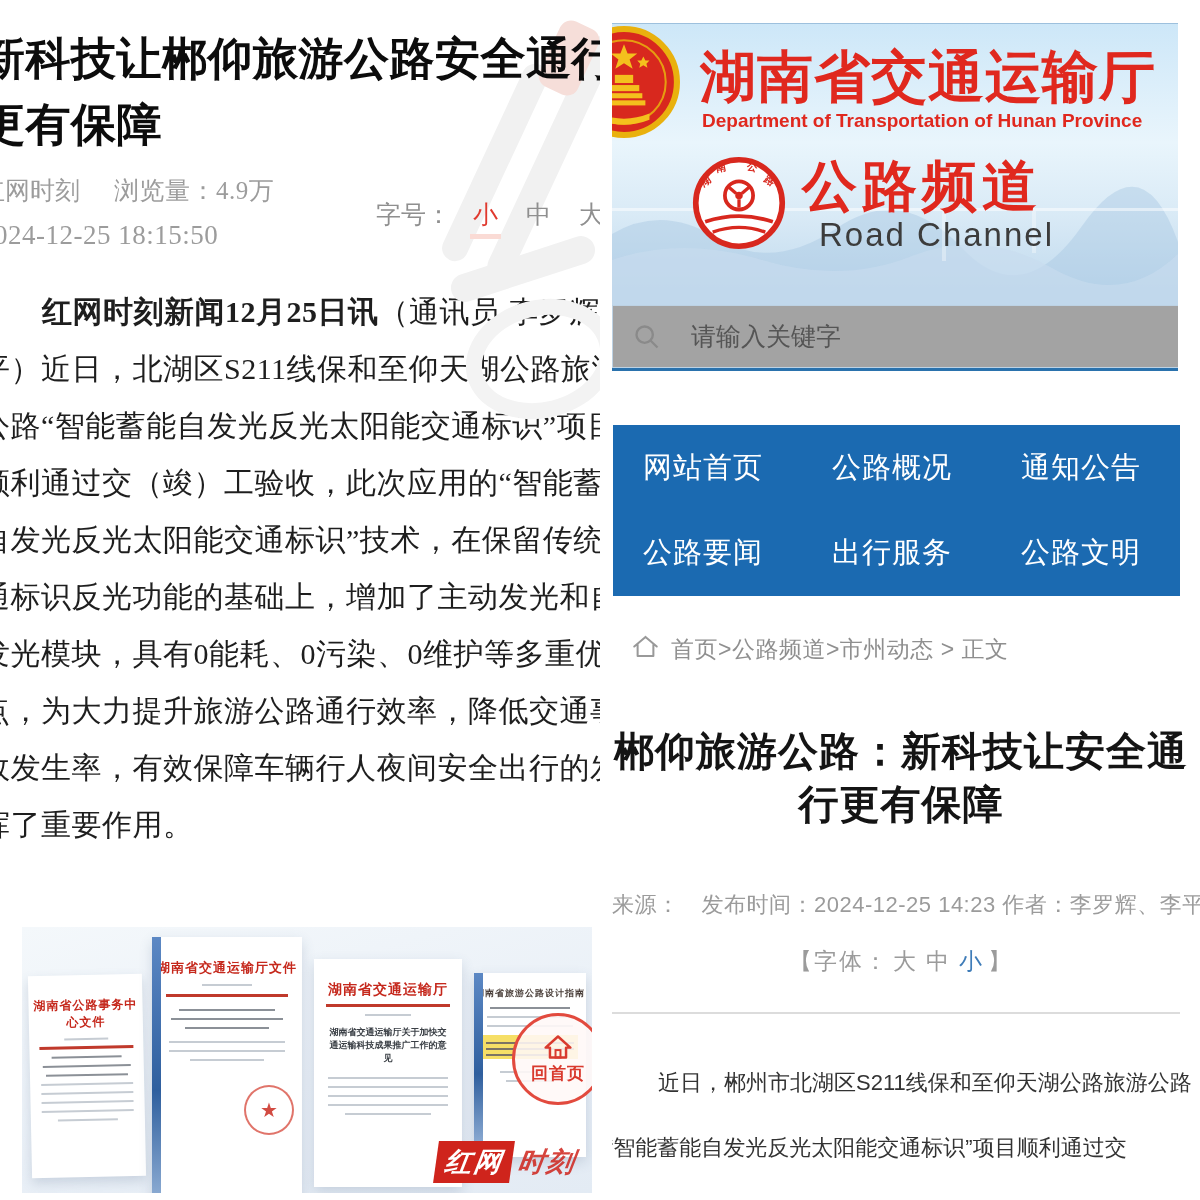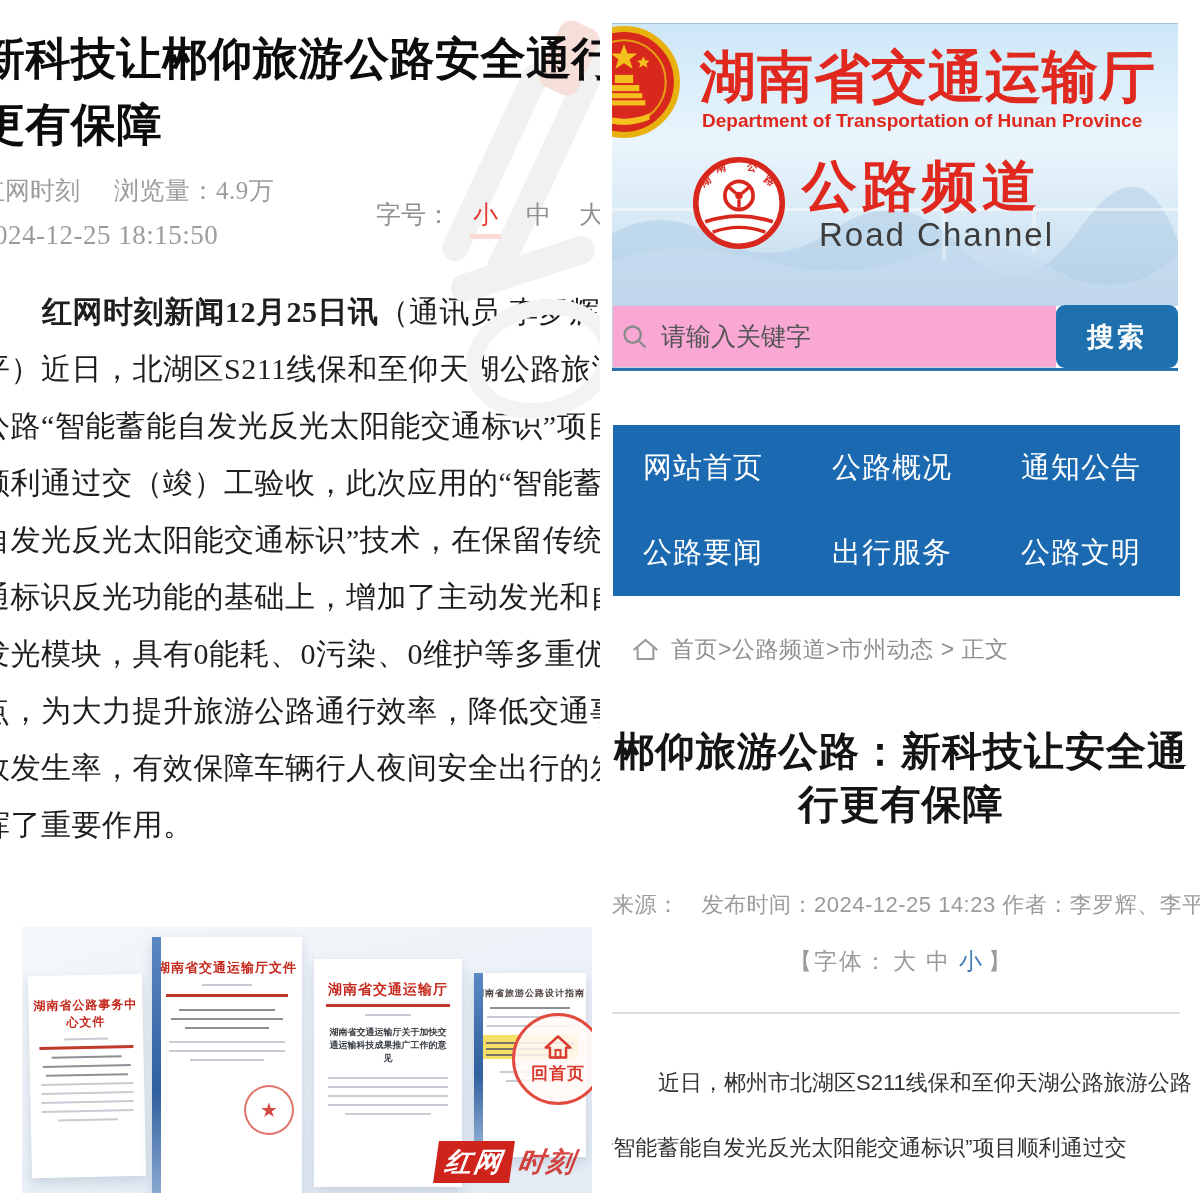--- a/index.html
+++ b/index.html
@@ -49,27 +49,27 @@
   .right-page{position:absolute;left:612px;top:0;width:588px;height:1200px;overflow:hidden;background:#fff;}
   .banner{position:absolute;left:0;top:23px;width:566px;height:282px;overflow:hidden;border-top:1px solid #9dc0dd;background:linear-gradient(180deg,#cde7f8 0%,#e9f5fc 42%,#d9eaf6 68%,#bcd7ec 100%);}
   .mountains{position:absolute;left:0;bottom:0;width:566px;height:150px;}
   .emblem{position:absolute;left:-44px;top:2px;width:112px;height:112px;}
   .site-title{position:absolute;left:88px;top:16px;font-size:56px;font-weight:700;color:#e0281e;letter-spacing:1px;white-space:nowrap;}
   .site-sub{position:absolute;left:90px;top:86px;font-size:19px;font-weight:700;color:#e0281e;white-space:nowrap;}
   .roadlogo{position:absolute;left:80px;top:132px;width:94px;height:94px;}
   .channel-title{position:absolute;left:190px;top:126px;font-size:55px;font-weight:700;color:#e0281e;letter-spacing:5px;white-space:nowrap;}
   .channel-sub{position:absolute;left:207px;top:192px;font-size:33px;color:#3c3c3c;letter-spacing:2px;white-space:nowrap;}
   .searchbar{position:absolute;left:0;top:305px;width:566px;height:66px;display:flex;border-bottom:3px solid #2a72ad;box-sizing:border-box;}
-  .search-field{flex:1;display:flex;align-items:center;gap:10px;padding-left:8px;background:#f9a8d4;border:1px solid #bdd2e4;border-right:none;box-sizing:border-box;}
+  .search-field{flex:1;display:flex;align-items:center;gap:28px;padding-left:20px;background:#a3a3a3;border:1px solid #bdd2e4;border-right:none;box-sizing:border-box;}
   .search-field input{border:none;outline:none;flex:1;font-size:25px;color:#444;background:transparent;font-family:inherit;}
   .search-field input::placeholder{color:#555;opacity:1;}
   .search-btn{width:122px;background:#1e71ae;color:#fff;font-weight:700;font-size:27px;letter-spacing:3px;border:none;border-radius:9px;display:flex;align-items:center;justify-content:center;cursor:pointer;}
   .nav{position:absolute;left:1px;top:425px;width:567px;height:171px;background:#1b6ab1;display:grid;grid-template-columns:1fr 1fr 1fr;grid-template-rows:1fr 1fr;align-items:center;}
   .nav-item{color:#fff;font-size:29px;letter-spacing:1px;padding-left:30px;cursor:pointer;}
-  .breadcrumb{position:absolute;left:20px;top:634px;display:flex;align-items:center;gap:12px;color:#8f8f8f;font-size:23px;letter-spacing:.5px;}
+  .breadcrumb{position:absolute;left:20px;top:634px;display:flex;align-items:flex-start;gap:12px;color:#8f8f8f;font-size:23px;letter-spacing:.5px;}
   .art-title{position:absolute;left:0;top:725px;width:578px;text-align:center;font-size:40px;line-height:53px;font-weight:700;color:#141414;letter-spacing:1px;}
   .art-meta{position:absolute;left:0;top:890px;width:578px;text-align:center;font-size:22px;color:#9b9b9b;letter-spacing:.5px;white-space:nowrap;}
   .art-meta .sp{display:inline-block;width:22px;}
   .art-font{position:absolute;left:0;top:946px;width:578px;text-align:center;font-size:23px;color:#9b9b9b;letter-spacing:2px;}
   .art-font .opt{margin:0 4px;cursor:pointer;}
   .art-font .active{color:#3f7cb8;}
   .divider{position:absolute;left:0;top:1012px;width:568px;height:2px;background:#dcdcdc;}
   .art-body{position:absolute;left:0;top:1050px;width:580px;font-size:22px;line-height:65px;color:#333;}
   .art-body .bl{white-space:nowrap;display:block;}
   .art-body .l1{text-indent:46px;}
@@ -232,21 +232,20 @@
     </div>
 
     <div class="searchbar">
       <div class="search-field">
         <svg width="28" height="28" viewBox="0 0 24 24">
           <circle cx="10" cy="10" r="7" fill="none" stroke="#8a8a8a" stroke-width="2"></circle>
           <line x1="15.2" y1="15.2" x2="21" y2="21" stroke="#8a8a8a" stroke-width="2"></line>
         </svg>
         <input type="text" readonly="" placeholder="请输入关键字" style="">
       </div>
-      <button class="search-btn sans">搜索</button>
     </div>
 
     <div class="nav">
       <div class="nav-item">网站首页</div>
       <div class="nav-item">公路概况</div>
       <div class="nav-item">通知公告</div>
       <div class="nav-item">公路要闻</div>
       <div class="nav-item">出行服务</div>
       <div class="nav-item">公路文明</div>
     </div>

